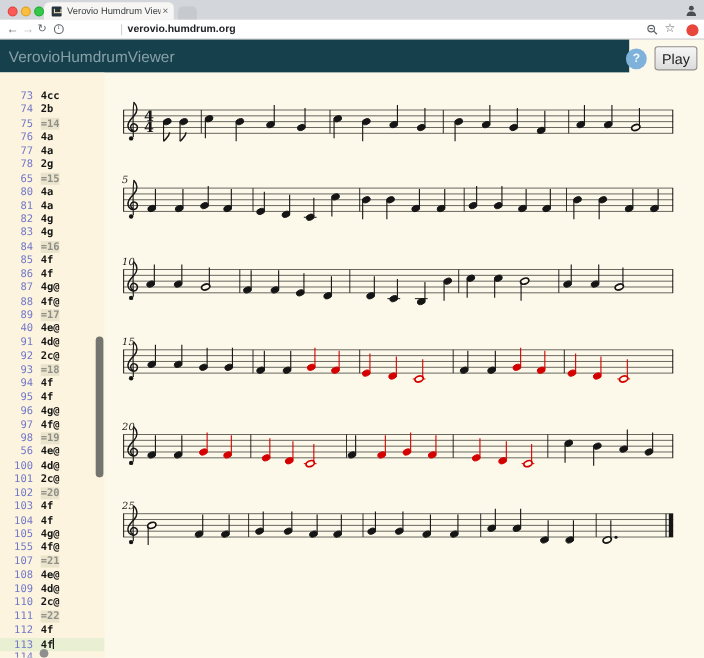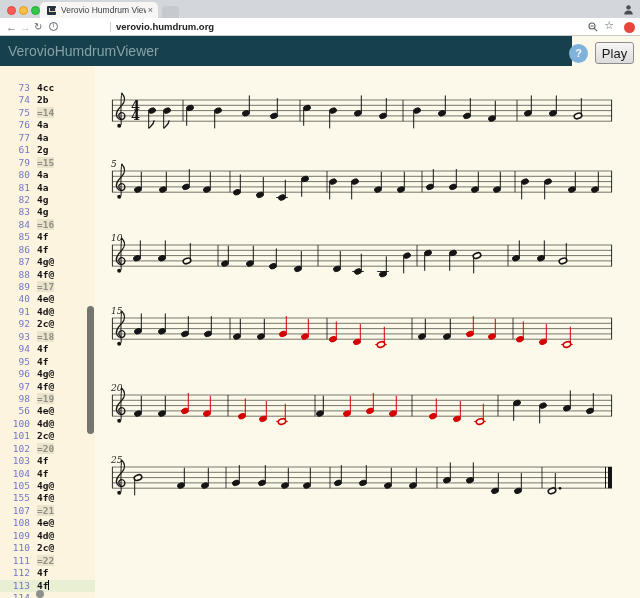--- a/index.html
+++ b/index.html
@@ -645,22 +645,22 @@
             <circle cx="560" cy="488.34999999999997" r="1.4" fill="#151515"></circle>
           </g>
         </g>
       </svg>
     <div class="editor" id="editor">
         <div class="ed-row"><span class="ln">73</span><span class="tok">4cc</span></div>
         <div class="ed-row"><span class="ln">74</span><span class="tok">2b</span></div>
         <div class="ed-row"><span class="ln">75</span><span class="tok bar">=14</span></div>
         <div class="ed-row"><span class="ln">76</span><span class="tok">4a</span></div>
         <div class="ed-row"><span class="ln">77</span><span class="tok">4a</span></div>
-        <div class="ed-row"><span class="ln">61</span><span class="tok">2g</span></div>
-        <div class="ed-row"><span class="ln">79</span><span class="tok bar">=15</span></div>
+        <div class="ed-row"><span class="ln">78</span><span class="tok">2g</span></div>
+        <div class="ed-row"><span class="ln">65</span><span class="tok bar">=15</span></div>
         <div class="ed-row"><span class="ln">80</span><span class="tok">4a</span></div>
         <div class="ed-row"><span class="ln">81</span><span class="tok">4a</span></div>
         <div class="ed-row"><span class="ln">82</span><span class="tok">4g</span></div>
         <div class="ed-row"><span class="ln">83</span><span class="tok">4g</span></div>
         <div class="ed-row"><span class="ln">84</span><span class="tok bar">=16</span></div>
         <div class="ed-row"><span class="ln">85</span><span class="tok">4f</span></div>
         <div class="ed-row"><span class="ln">86</span><span class="tok">4f</span></div>
         <div class="ed-row"><span class="ln">87</span><span class="tok">4g@</span></div>
         <div class="ed-row"><span class="ln">88</span><span class="tok">4f@</span></div>
         <div class="ed-row"><span class="ln">89</span><span class="tok bar">=17</span></div>

